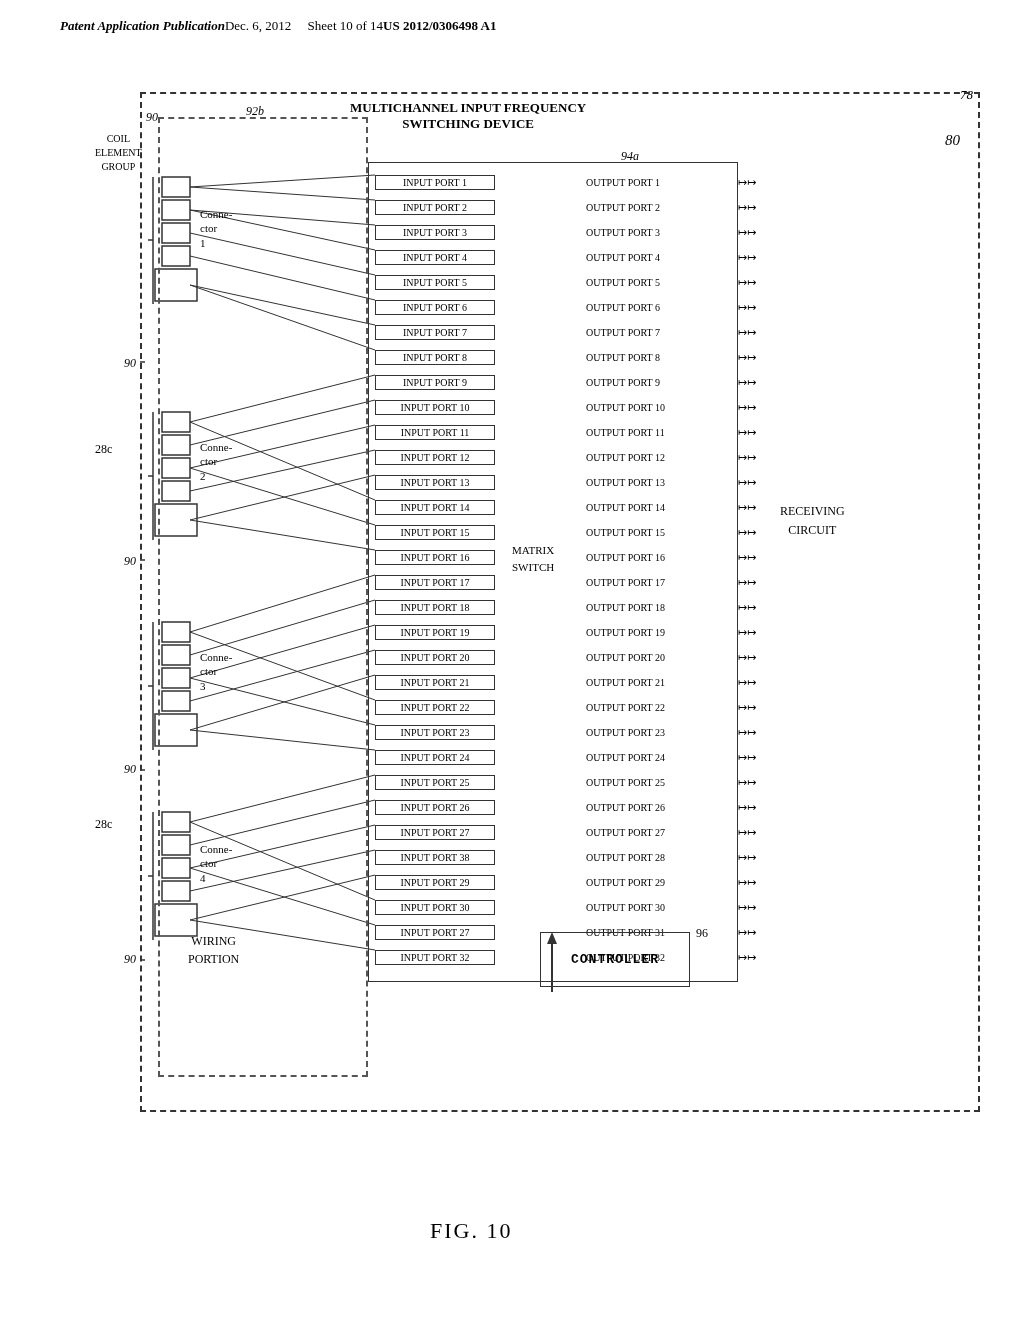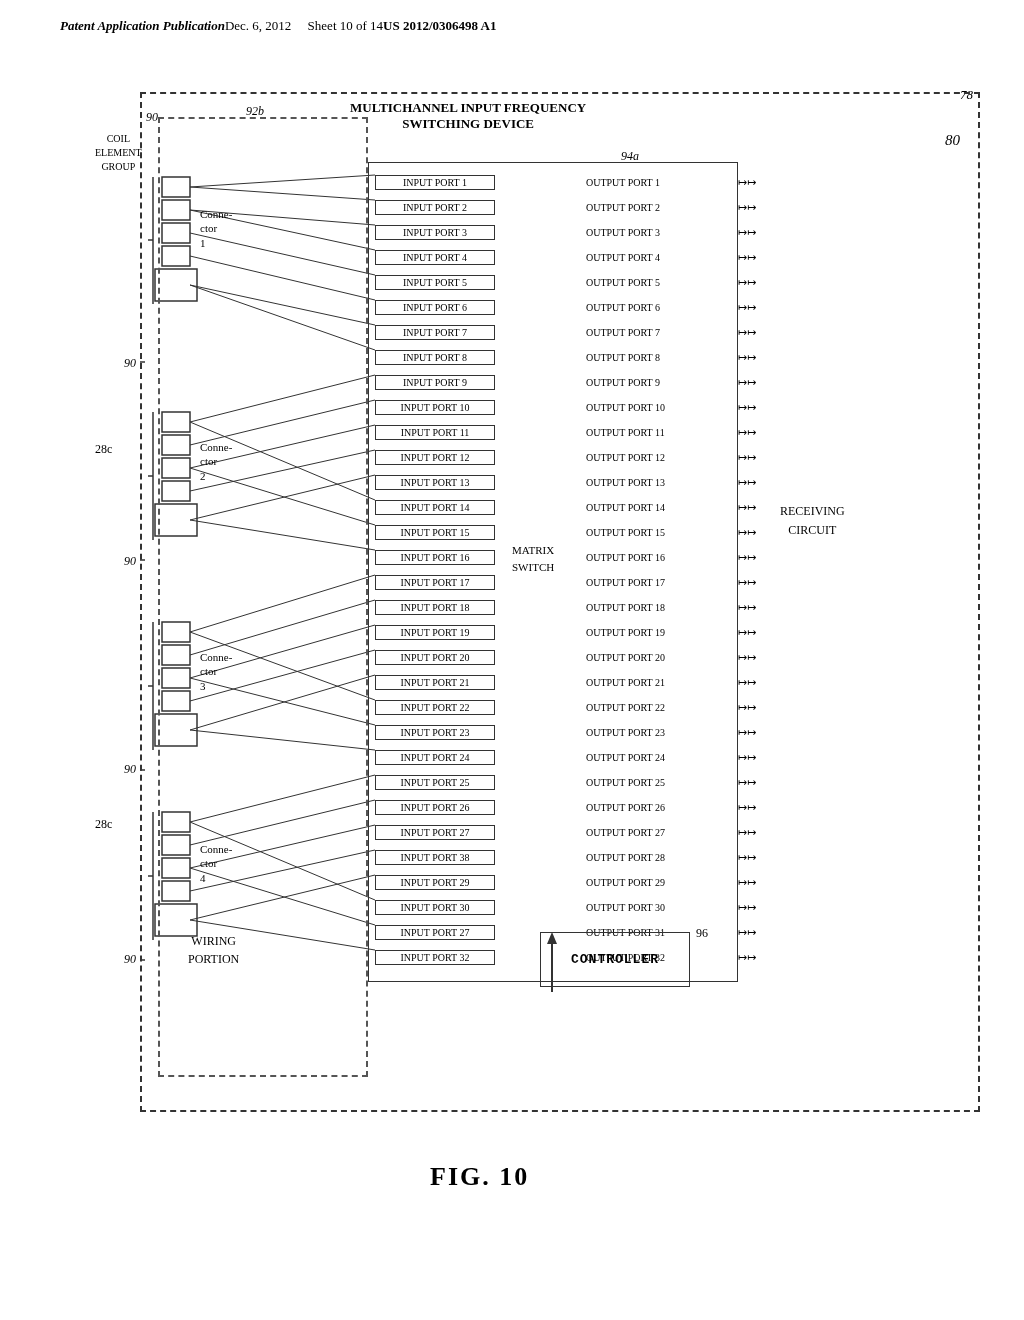--- a/index.html
+++ b/index.html
@@ -212,23 +212,23 @@
     .connector-label {
       position: absolute;
       font-size: 11px;
       line-height: 1.3;
     }
 
     
     .fig-label {
       position: absolute;
       left: 390px;
-      top: 1110px;
-      font-size: 26px;
-      font-weight: bold;
+      top: 1166px;
+      font-size: 22px;
+      font-weight: normal;
       letter-spacing: 2px;
     }
 
     
     .wiring-svg {
       position: absolute;
       left: 0;
       top: 0;
       width: 100%;
       height: 100%;

